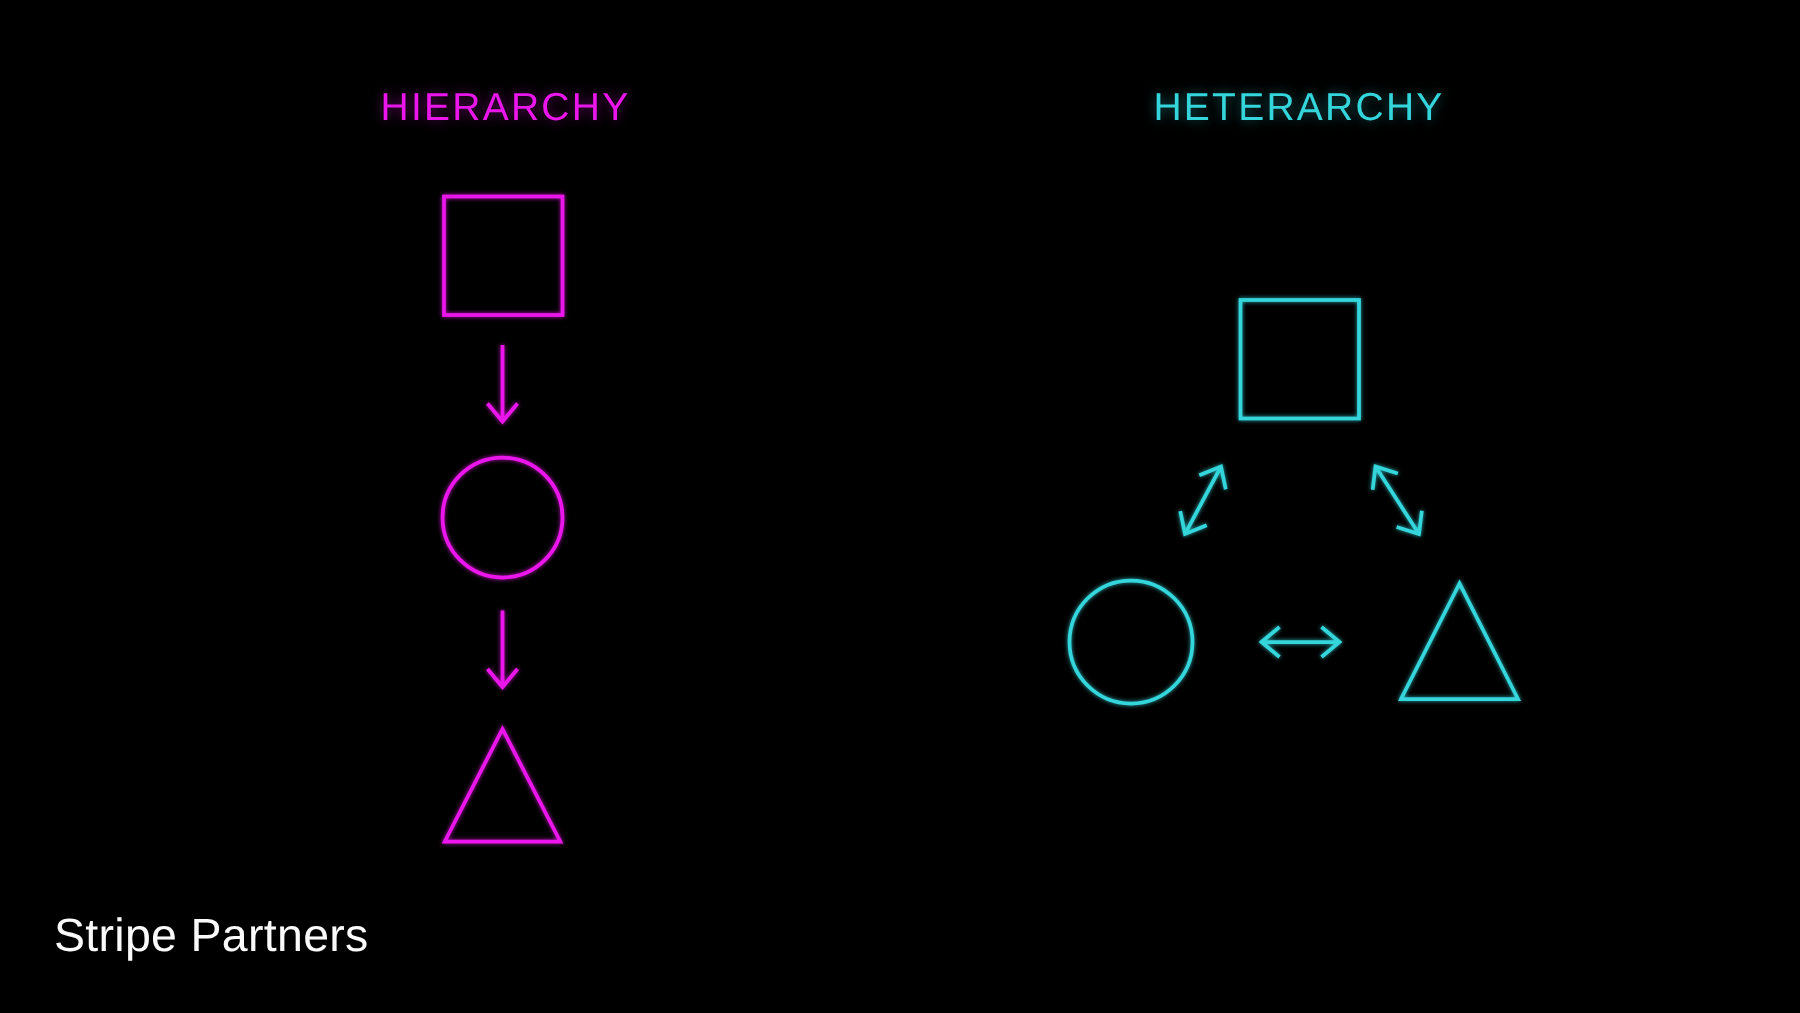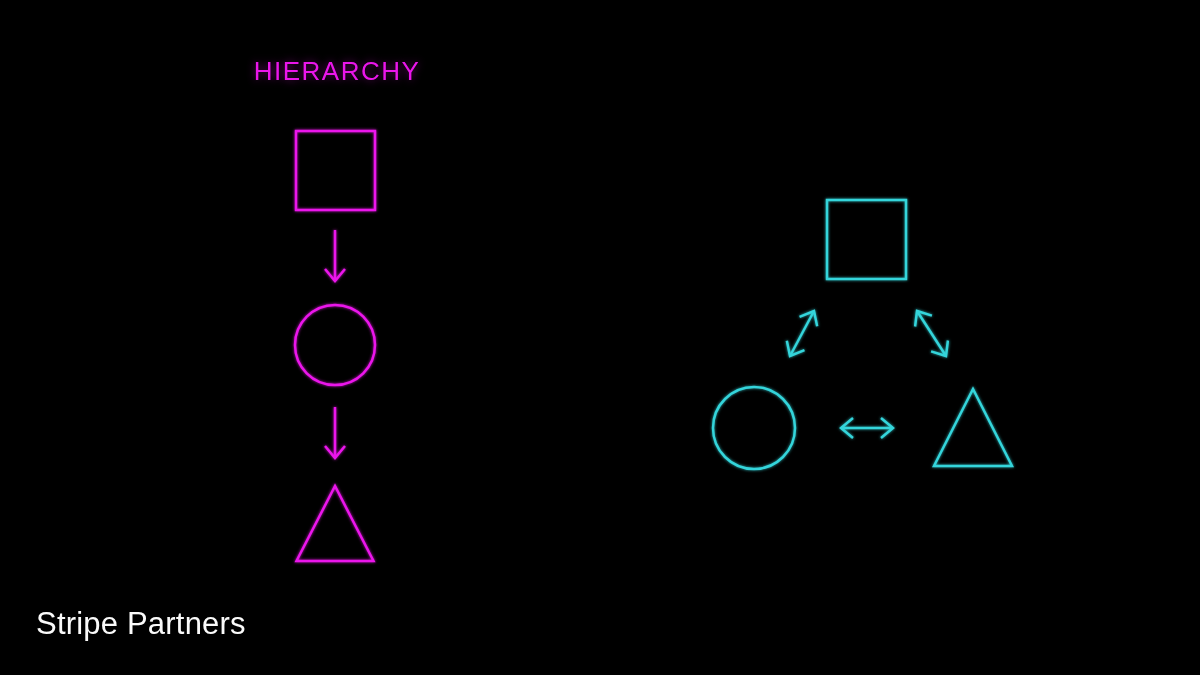--- a/index.html
+++ b/index.html
@@ -68,20 +68,21 @@
     text-align: center;
   }
 </style>
 </head>
 <body>
 
 <div class="canvas">
 
   <div class="col-title title-left">HIERARCHY</div>
 
+  <div class="col-title title-right">HETERARCHY</div>
 
   <svg class="diagram" width="1200" height="675" viewBox="0 0 1200 675">
     <defs>
       <marker id="head-m" viewBox="-20 -20 40 40" markerWidth="40" markerHeight="40" markerUnits="userSpaceOnUse" refX="0" refY="0" orient="auto-start-reverse">
         <path d="M-12,-10 L0,0 L-12,10" class="m"></path>
       </marker>
       <marker id="head-c" viewBox="-20 -20 40 40" markerWidth="40" markerHeight="40" markerUnits="userSpaceOnUse" refX="0" refY="0" orient="auto-start-reverse">
         <path d="M-12,-10 L0,0 L-12,10" class="c"></path>
       </marker>
     </defs>

